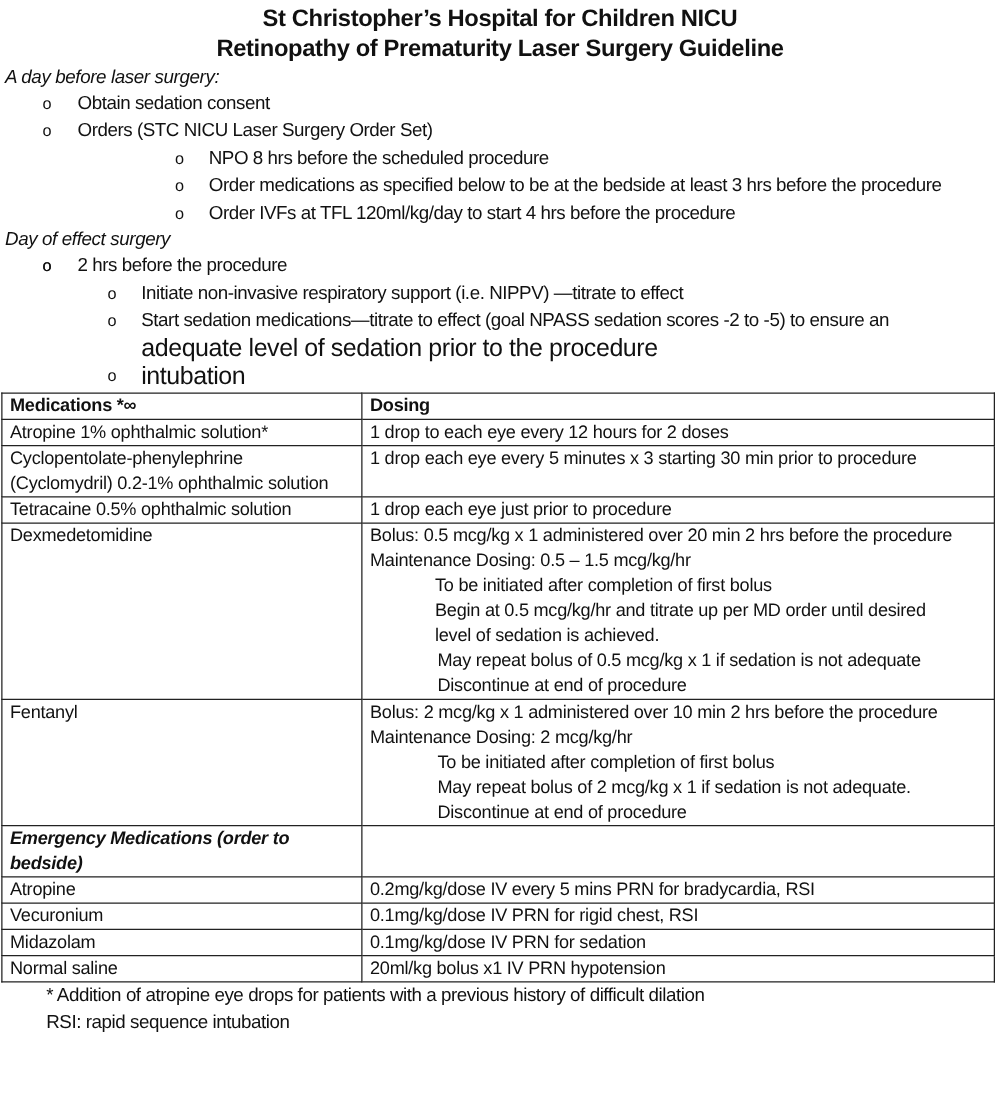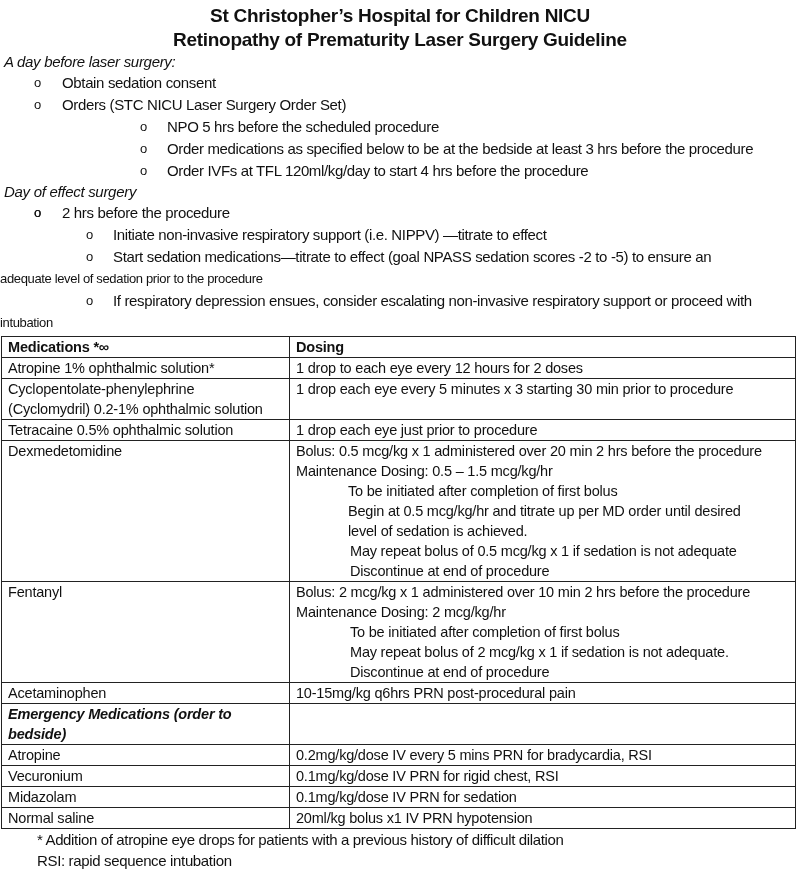--- a/index.html
+++ b/index.html
@@ -24,21 +24,21 @@
   }
   .bl .bullet {
     position: absolute; font-size: 13px; top: 0;
   }
   .l1 { padding-left: 62px; }
   .l1 .bullet { left: 34px; }
   .l2 { padding-left: 167px; }
   .l2 .bullet { left: 140px; }
   .l3 { padding-left: 113px; }
   .l3 .bullet { left: 86px; }
-  .cont { font-size: 13px; line-height: 22px; letter-spacing: -0.35px; }
+  .cont { padding-left: 113px; font-size: 20px; line-height: 22px; letter-spacing: -0.35px; }
 
   table.meds {
     border-collapse: collapse; width: 795px; margin-left: 1px; margin-top: 2px;
     font-size: 14.5px; letter-spacing: -0.2px;
   }
   table.meds td, table.meds th {
     border: 1.5px solid #222; padding: 0 6px; vertical-align: top;
     line-height: 20px; text-align: left;
   }
   table.meds th { font-weight: bold; }
@@ -51,31 +51,31 @@
 </head>
 <body>
 
 <div>
   <div class="title t1">St Christopher’s Hospital for Children NICU</div>
   <div class="title">Retinopathy of Prematurity Laser Surgery Guideline</div>
 
   <div class="section-head">A day before laser surgery:</div>
   <div class="bl l1"><span class="bullet">o</span><span>Obtain sedation consent</span></div>
   <div class="bl l1"><span class="bullet">o</span><span>Orders  (STC NICU Laser Surgery Order Set)</span></div>
-  <div class="bl l2"><span class="bullet">o</span><span>NPO 5 hrs before the scheduled procedure</span></div>
+  <div class="bl l2"><span class="bullet">o</span><span>NPO 8 hrs before the scheduled procedure</span></div>
   <div class="bl l2"><span class="bullet">o</span><span>Order medications as specified below to be at the bedside at least 3 hrs before the procedure</span></div>
   <div class="bl l2"><span class="bullet">o</span><span>Order IVFs at TFL 120ml/kg/day to start 4 hrs before the procedure</span></div>
 
   <div class="section-head">Day of effect surgery</div>
   <div class="bl l1"><span class="bullet">o</span></div>
   <div class="bl l1"><span class="bullet">o</span><span>2 hrs before the procedure</span></div>
   <div class="bl l3"><span class="bullet">o</span><span>Initiate non-invasive respiratory support (i.e. NIPPV) —titrate to effect</span></div>
   <div class="bl l3"><span class="bullet">o</span><span>Start sedation medications—titrate to effect (goal NPASS sedation scores -2 to -5) to ensure an</span></div>
   <div class="cont">adequate level of sedation prior to the procedure</div>
-  <div class="bl l3"><span class="bullet">o</span><span>If respiratory depression ensues, consider escalating non-invasive respiratory support or proceed with</span></div>
+  <div class="bl l3"><span class="bullet">o</span></div>
   <div class="cont">intubation</div>
 
   <table class="meds">
     <tbody>
         <tr>
       <th class="col1">Medications *∞</th>
       <th>Dosing</th>
     </tr>
     <tr>
       <td class="col1">Atropine 1% ophthalmic solution*</td>
@@ -108,24 +108,20 @@
       <td class="col1">Fentanyl</td>
       <td>
         <div>Bolus: 2 mcg/kg x 1 administered over 10 min 2 hrs before the procedure</div>
         <div>Maintenance Dosing: 2 mcg/kg/hr</div>
         <div class="indent2">To be initiated after completion of first bolus</div>
         <div class="indent2">May repeat bolus of 2 mcg/kg x 1 if sedation is not adequate.</div>
         <div class="indent2">Discontinue at end of procedure</div>
       </td>
     </tr>
     <tr>
-      <td class="col1">Acetaminophen</td>
-      <td>10-15mg/kg q6hrs PRN post-procedural pain</td>
-    </tr>
-    <tr>
       <td class="col1 em">
             <div>Emergency Medications (order to</div>
             <div>bedside)</div>
           </td>
       <td></td>
     </tr>
     <tr>
       <td class="col1">Atropine</td>
       <td>0.2mg/kg/dose IV every 5 mins PRN for bradycardia, RSI</td>
     </tr>

